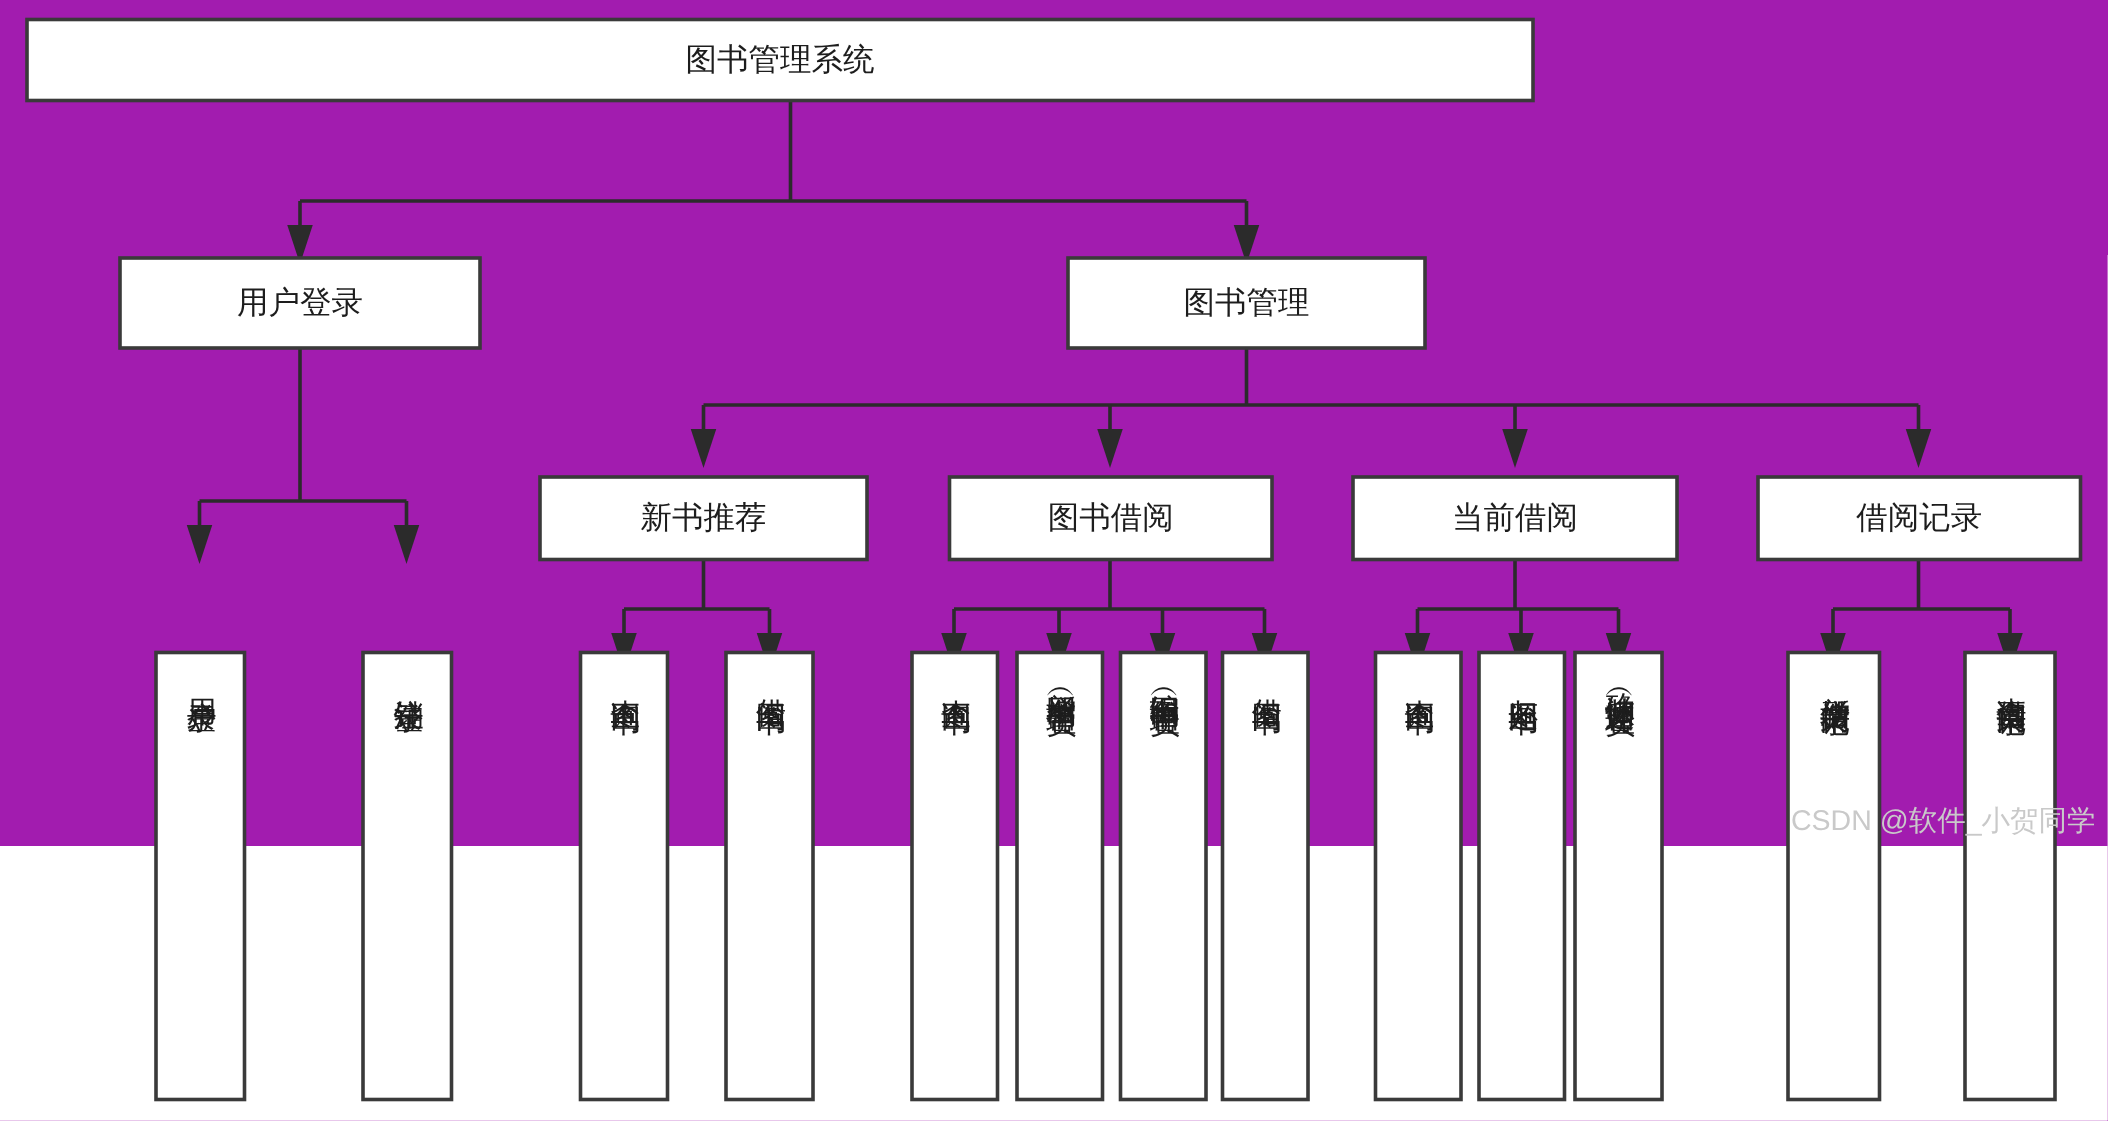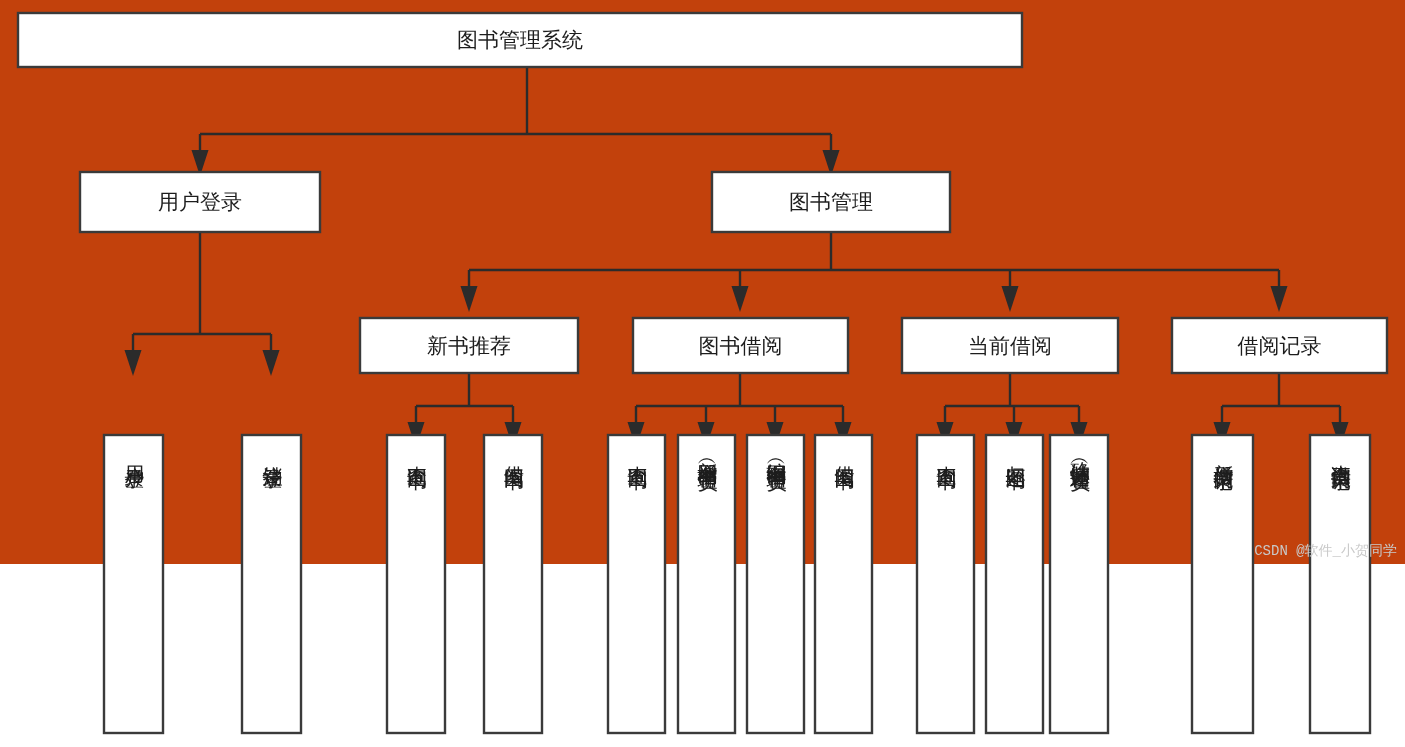--- a/index.html
+++ b/index.html
@@ -11,21 +11,21 @@
   body {
     font-family: "DejaVu Sans", "Liberation Sans", sans-serif;
     width: 1405px;
     height: 747px;
     overflow: hidden;
   }
   #diagram-root {
     position: relative;
     width: 1405px;
     height: 564px;
-    background: #c2410c;
+    background: #a21caf;
   }
   svg.diagram-canvas {
     position: absolute;
     left: 0;
     top: 0;
     width: 1405px;
     height: 747px;
     display: block;
   }
   .node-box {
@@ -56,22 +56,22 @@
   }
   .arrow-head {
     fill: #2b2b2b;
     stroke: none;
   }
   .watermark {
     position: absolute;
     right: 8px;
     bottom: 4px;
     color: #c9c9c9;
-    font-size: 14px;
-    font-family: Liberation Mono, monospace;
+    font-size: 19px;
+    font-family: Liberation Sans, sans-serif;
     white-space: nowrap;
     user-select: none;
   }
 </style>
 </head>
 <body>
 
 <div id="diagram-root">
   <svg class="diagram-canvas" viewBox="0 0 1405 747">
     <g id="connector-layer">

